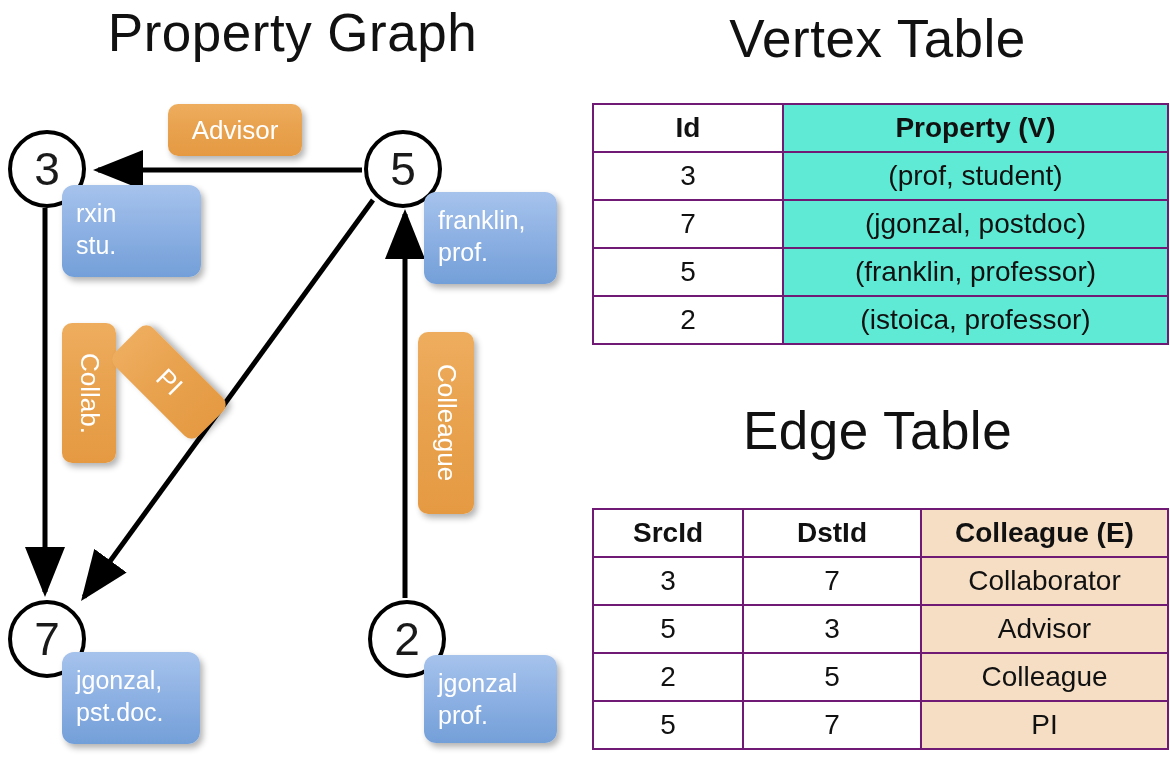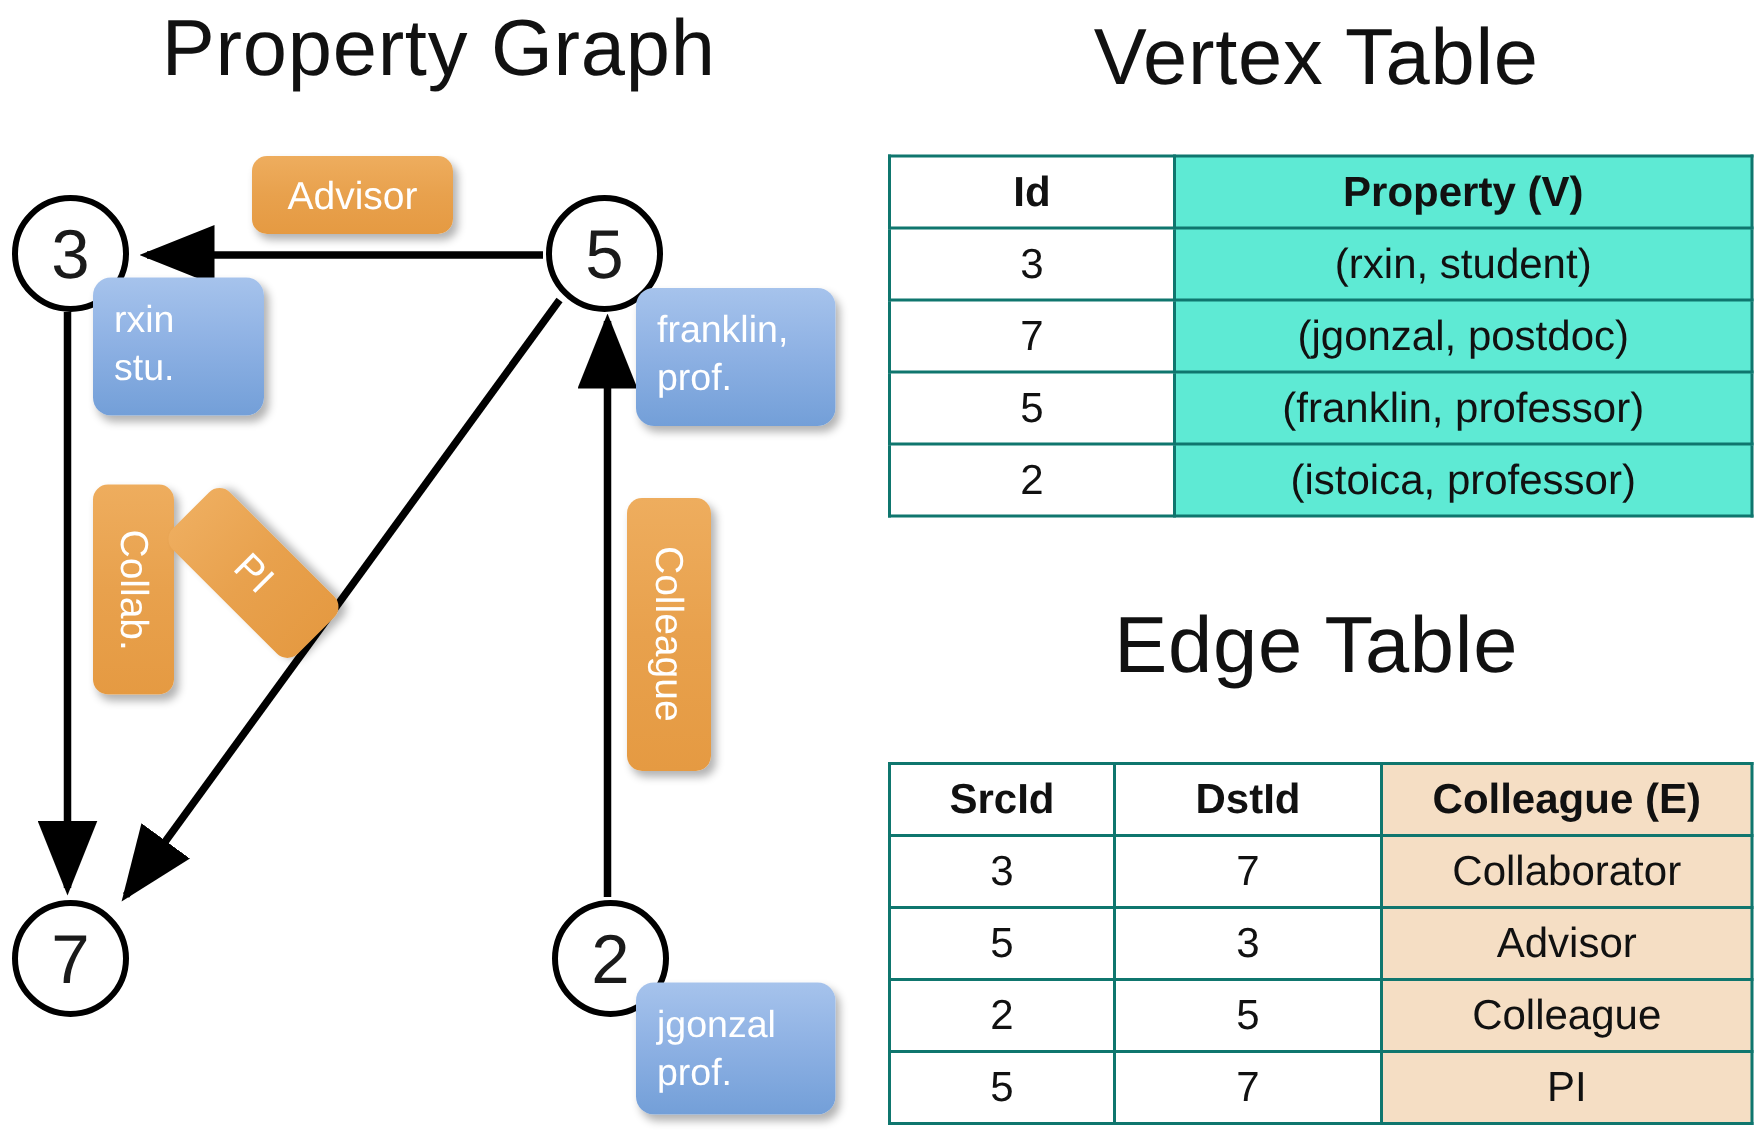--- a/index.html
+++ b/index.html
@@ -70,21 +70,21 @@
     box-shadow: 3px 4px 6px rgba(0,0,0,0.30);
     color: #ffffff;
     font-family: "Liberation Sans", sans-serif;
     font-weight: 300;
     font-size: 25px;
     line-height: 1.28;
     padding: 12px 0 12px 14px;
     box-sizing: border-box;
     z-index: 6;
   }
-  #prop-rxin     { left: 62px;  top: 185px; width: 114px; height: 92px; }
+  #prop-rxin     { left: 62px;  top: 185px; width: 139px; height: 92px; }
   #prop-franklin { left: 424px; top: 192px; width: 133px; height: 92px; }
   #prop-jgonzal  { left: 62px;  top: 652px; width: 138px; height: 92px; }
   #prop-istoica  { left: 424px; top: 655px; width: 133px; height: 88px; }
 
   
   .edge-label {
     position: absolute;
     border-radius: 10px;
     background: linear-gradient(to bottom, #eead5e 0%, #e8a14d 50%, #e59a42 100%);
     box-shadow: 3px 4px 6px rgba(0,0,0,0.30);
@@ -110,21 +110,21 @@
   }
 
   
   .tbl {
     position: absolute;
     border-collapse: collapse;
     font-family: "Liberation Sans", sans-serif;
     table-layout: fixed;
   }
   .tbl td {
-    border: 2px solid #0f766e;
+    border: 2px solid #701a75;
     text-align: center;
     font-weight: 300;
     font-size: 28px;
     color: #111;
     padding: 0;
     height: 46px;
     white-space: nowrap;
   }
   .tbl td.hdr { font-weight: 700; font-size: 28px; }
   .tbl td.blue  { background: #5eead4; }
@@ -168,20 +168,24 @@
   <div id="node-2" class="node">2</div>
 
   <div id="prop-rxin" class="prop-box">
     <div>rxin</div>
     <div>stu.</div>
   </div>
   <div id="prop-franklin" class="prop-box">
     <div>franklin,</div>
     <div>prof.</div>
   </div>
+  <div id="prop-jgonzal" class="prop-box">
+    <div>jgonzal,</div>
+    <div>pst.doc.</div>
+  </div>
   <div id="prop-istoica" class="prop-box">
     <div>jgonzal</div>
     <div>prof.</div>
   </div>
 
   <div id="label-advisor" class="edge-label">
     <span>Advisor</span>
   </div>
   <div id="label-collab" class="edge-label">
     <span class="vertical-text">Collab.</span>
@@ -201,21 +205,21 @@
       <col class="c-id">
       <col class="c-prop">
     </colgroup>
   <tbody>
     <tr>
       <td class="hdr">Id</td>
       <td class="hdr blue">Property (V)</td>
     </tr>
     <tr>
       <td>3</td>
-      <td class="blue">(rxin, student)</td>
+      <td class="blue">(prof, student)</td>
     </tr>
     <tr>
       <td>7</td>
       <td class="blue">(jgonzal, postdoc)</td>
     </tr>
     <tr>
       <td>5</td>
       <td class="blue">(franklin, professor)</td>
     </tr>
     <tr>

